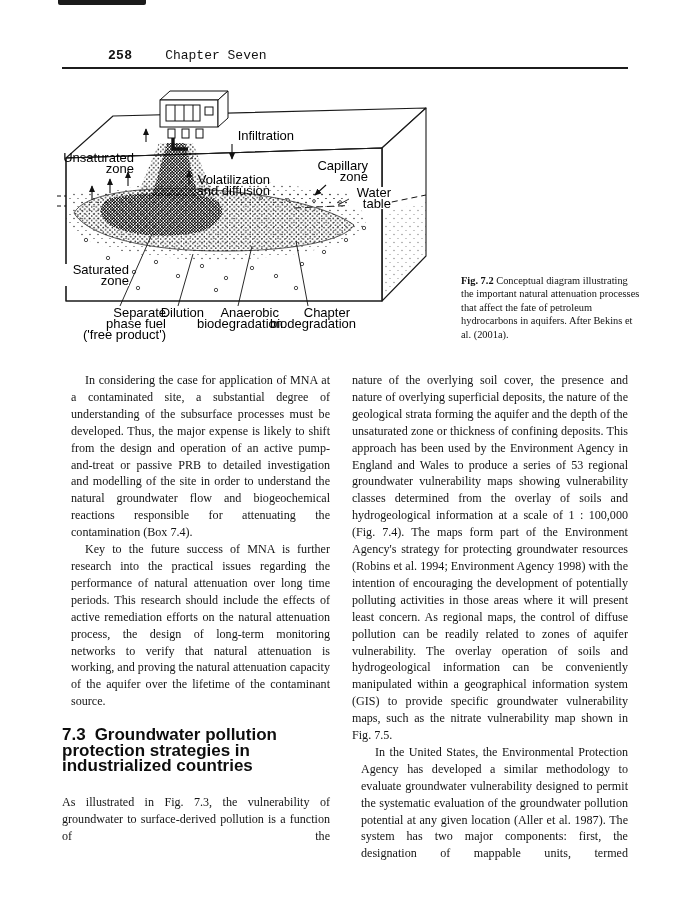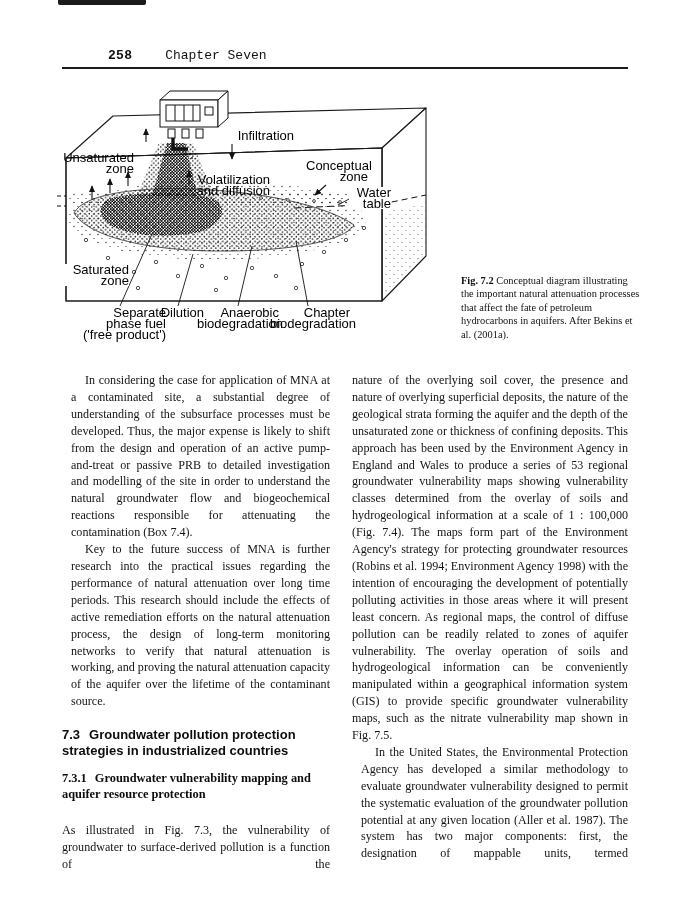--- a/index.html
+++ b/index.html
@@ -33,21 +33,21 @@
 
   
   .col { position:absolute; top:372px; }
   .col-left  { left:62px;  width:268px; }
   .col-right { left:352px; width:276px; }
   .col p { font-size:12.1px; line-height:16.9px; text-align:justify; color:#141414; }
   .indent { text-indent:14px;margin-left:9px; }
   .cont { text-align-last:justify; }
   .section-heading {
     font-family:"Liberation Sans",sans-serif; font-weight:700;
-    font-size:13px; line-height:15.6px; margin-top:17px; color:#0d0d0d;
+    font-size:17px; line-height:15.6px; margin-top:17px; color:#0d0d0d;
   }
   .section-heading .num { margin-right:9px; }
   .subsection-heading {
     font-family:"Liberation Serif",serif; font-weight:700;
     font-size:12.4px; line-height:15.4px; margin-top:13px; color:#0d0d0d;
   }
   .subsection-heading .num { margin-right:8px; }
   .after-head { margin-top:20px; }
 </style>
 </head>
@@ -167,21 +167,21 @@
       <line x1="182" y1="218" x2="196" y2="158"></line>
       <line x1="252" y1="218" x2="240" y2="153"></line>
     </g>
   </svg>
 
   <div class="fig-label" style="left:158px; top:42px; width:80px;">Infiltration</div>
   <div class="fig-label" style="left:2px; top:64px; width:76px;">Unsaturated
 zone</div>
   <div class="fig-label" style="left:128px; top:86px; width:86px;">Volatilization
 and diffusion</div>
-  <div class="fig-label" style="left:250px; top:72px; width:62px;">Conceptual
+  <div class="fig-label" style="left:250px; top:72px; width:62px;">Capillary
 zone</div>
   <div class="fig-label bg-white" style="left:293px; top:99px; width:42px;">Water
 table</div>
   <div class="fig-label bg-white" style="left:5px; top:176px; width:68px;">Saturated
 zone</div>
   <div class="fig-label" style="left:20px; top:219px; width:90px;">Separate
 phase fuel
 ('free product')</div>
   <div class="fig-label" style="left:98px; top:219px; width:50px;">Dilution</div>
   <div class="fig-label" style="left:141px; top:219px; width:82px;">Anaerobic
@@ -194,22 +194,19 @@
   <b>Fig. 7.2</b>
   <span>Conceptual diagram illustrating the important natural attenuation processes that affect the fate of petroleum hydrocarbons in aquifers. After Bekins et al. (2001a).</span>
 </p>
 
 <div class="col col-left">
   <p class="indent">In considering the case for application of MNA at a contaminated site, a substantial degree of understanding of the subsurface processes must be developed. Thus, the major expense is likely to shift from the design and operation of an active pump-and-treat or passive PRB to detailed investigation and modelling of the site in order to understand the natural groundwater flow and biogeochemical reactions responsible for attenuating the contamination (Box 7.4).</p>
   <p class="indent">Key to the future success of MNA is further research into the practical issues regarding the performance of natural attenuation over long time periods. This research should include the effects of active remediation efforts on the natural attenuation process, the design of long-term monitoring networks to verify that natural attenuation is working, and proving the natural attenuation capacity of the aquifer over the lifetime of the contaminant source.</p>
   <h2 class="section-heading">
     <span class="num">7.3</span><span>Groundwater pollution protection strategies in industrialized countries</span>
   </h2>
-  <h3 class="subsection-heading">
-    <span class="num">7.3.1</span><span>Groundwater vulnerability mapping and aquifer resource protection</span>
-  </h3>
   <p class="after-head cont">As illustrated in Fig. 7.3, the vulnerability of groundwater to surface-derived pollution is a function of the</p>
 </div>
 
 <div class="col col-right">
   <p>nature of the overlying soil cover, the presence and nature of overlying superficial deposits, the nature of the geological strata forming the aquifer and the depth of the unsaturated zone or thickness of confining deposits. This approach has been used by the Environment Agency in England and Wales to produce a series of 53 regional groundwater vulnerability maps showing vulnerability classes determined from the overlay of soils and hydrogeological information at a scale of 1 : 100,000 (Fig. 7.4). The maps form part of the Environment Agency's strategy for protecting groundwater resources (Robins et al. 1994; Environment Agency 1998) with the intention of encouraging the development of potentially polluting activities in those areas where it will present least concern. As regional maps, the control of diffuse pollution can be readily related to zones of aquifer vulnerability. The overlay operation of soils and hydrogeological information can be conveniently manipulated within a geographical information system (GIS) to provide specific groundwater vulnerability maps, such as the nitrate vulnerability map shown in Fig. 7.5.</p>
   <p class="indent cont">In the United States, the Environmental Protection Agency has developed a similar methodology to evaluate groundwater vulnerability designed to permit the systematic evaluation of the groundwater pollution potential at any given location (Aller et al. 1987). The system has two major components: first, the designation of mappable units, termed</p>
 </div>
 
 </body></html>

